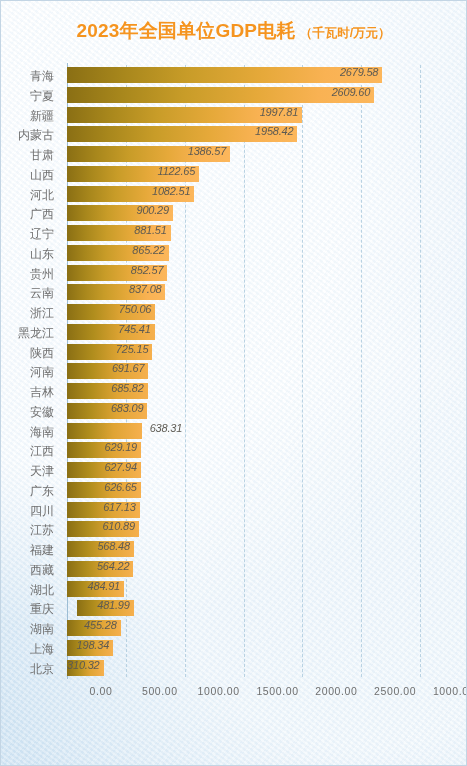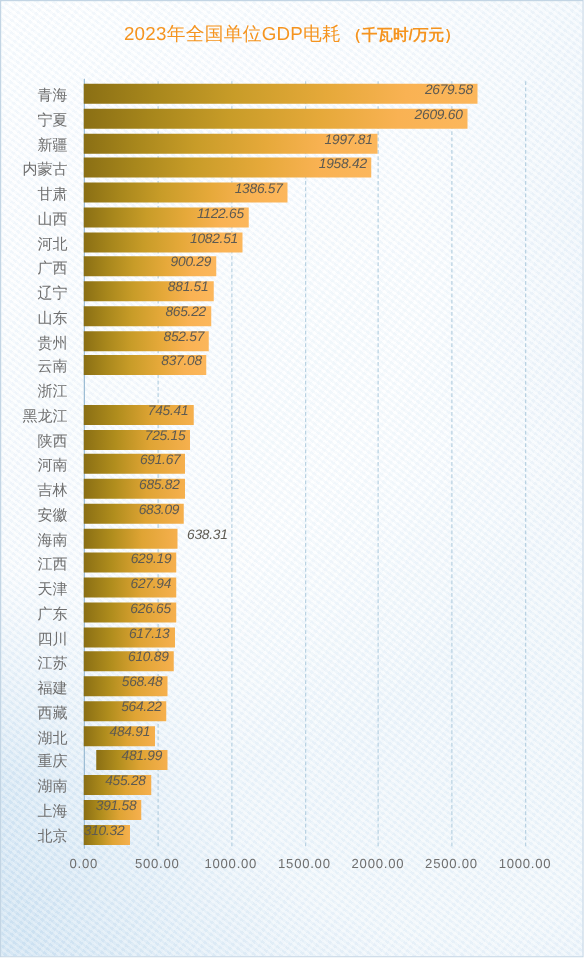--- a/index.html
+++ b/index.html
@@ -29,21 +29,21 @@
       repeating-linear-gradient(37deg, rgba(255,255,255,.55) 0 2px, rgba(205,226,242,.28) 2px 4px),
       repeating-linear-gradient(-52deg, rgba(255,255,255,.40) 0 3px, rgba(198,221,240,.22) 3px 6px);
     mix-blend-mode:normal;
   }
   #title{
     position:absolute;left:0;right:0;top:17px;
     text-align:center;
     white-space:nowrap;
   }
   #title .main{
-    font-size:15px;font-weight:normal;color:#f5941f;letter-spacing:.2px;
+    font-size:19px;font-weight:bold;color:#f5941f;letter-spacing:.2px;
   }
   #title .unit{
     font-size:12.5px;font-weight:bold;color:#f5941f;margin-left:4px;
   }
 
   #plot{
     position:absolute;
     left:66px;top:64px;
     width:353px;height:612px;
   }
@@ -86,20 +86,21 @@
   }
   #xaxis{
     position:absolute;left:0;top:612px;width:353px;height:22px;
   }
   .tick{
     position:absolute;top:8px;
     font-size:10.5px;color:#6f6f6f;
     white-space:nowrap;
     transform:translateX(-50%);
     letter-spacing:.6px;
+    margin-left:34px;
   }
 </style>
 </head>
 <body>
 
 <div id="page">
   <div id="grain"></div>
 
   <div id="title">
     <span class="main">2023年全国单位GDP电耗</span><span class="unit">（千瓦时/万元）</span>
@@ -188,20 +189,24 @@
         <div class="val" style="left: 97.8076px;">865.22</div>
       </div>
       <div class="row" style="top: 199.5px; width: 353px;">
         <div class="bar" style="width: 100.319px;"></div>
         <div class="val" style="left: 96.3191px;">852.57</div>
       </div>
       <div class="row" style="top: 219.25px; width: 353px;">
         <div class="bar" style="width: 98.4964px;"></div>
         <div class="val" style="left: 94.4964px;">837.08</div>
       </div>
+      <div class="row" style="top: 239px; width: 353px;">
+        <div class="bar short" style="width: 88.2571px;"></div>
+        <div class="val" style="left: 84.2571px;">750.06</div>
+      </div>
       <div class="row" style="top: 258.75px; width: 353px;">
         <div class="bar short" style="width: 87.7099px;"></div>
         <div class="val" style="left: 83.7099px;">745.41</div>
       </div>
       <div class="row" style="top: 278.5px; width: 353px;">
         <div class="bar short" style="width: 85.326px;"></div>
         <div class="val" style="left: 81.326px;">725.15</div>
       </div>
       <div class="row" style="top: 298.25px; width: 353px;">
         <div class="bar short" style="width: 81.3865px;"></div>
@@ -254,21 +259,21 @@
       <div class="row" style="top: 535.25px; width: 353px; margin-left: 10px;">
         <div class="bar short" style="width: 56.7142px;"></div>
         <div class="val" style="left: 52.7142px;">481.99</div>
       </div>
       <div class="row" style="top: 555px; width: 353px;">
         <div class="bar short" style="width: 53.5713px;"></div>
         <div class="val" style="left: 49.5713px;">455.28</div>
       </div>
       <div class="row" style="top: 574.75px; width: 353px;">
         <div class="bar short" style="width: 46.0759px;"></div>
-        <div class="val" style="left: 42.0759px;">391.58</div>
+        <div class="val" style="left: 42.0759px;">198.34</div>
       </div>
       <div class="row" style="top: 594.5px; width: 353px;">
         <div class="bar short" style="width: 36.5143px;"></div>
         <div class="val" style="left: 32.5143px;">310.32</div>
       </div>
     </div>
 
   <div id="xaxis" style="position:absolute;left:66px;top:676px;width:353px;height:22px;">
       <div class="tick" style="left: 0px;">0.00</div>
       <div class="tick" style="left: 58.8333px;">500.00</div>

